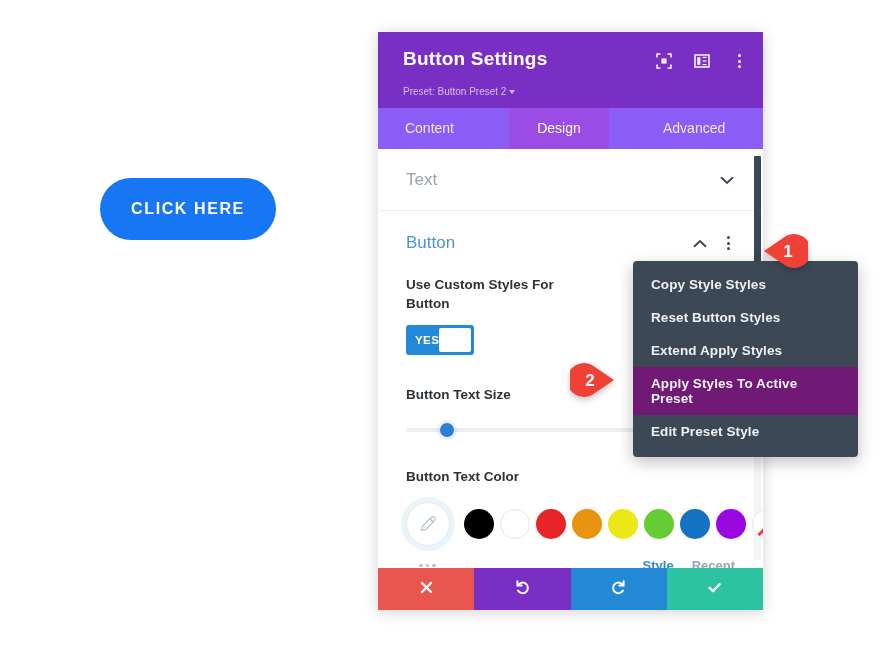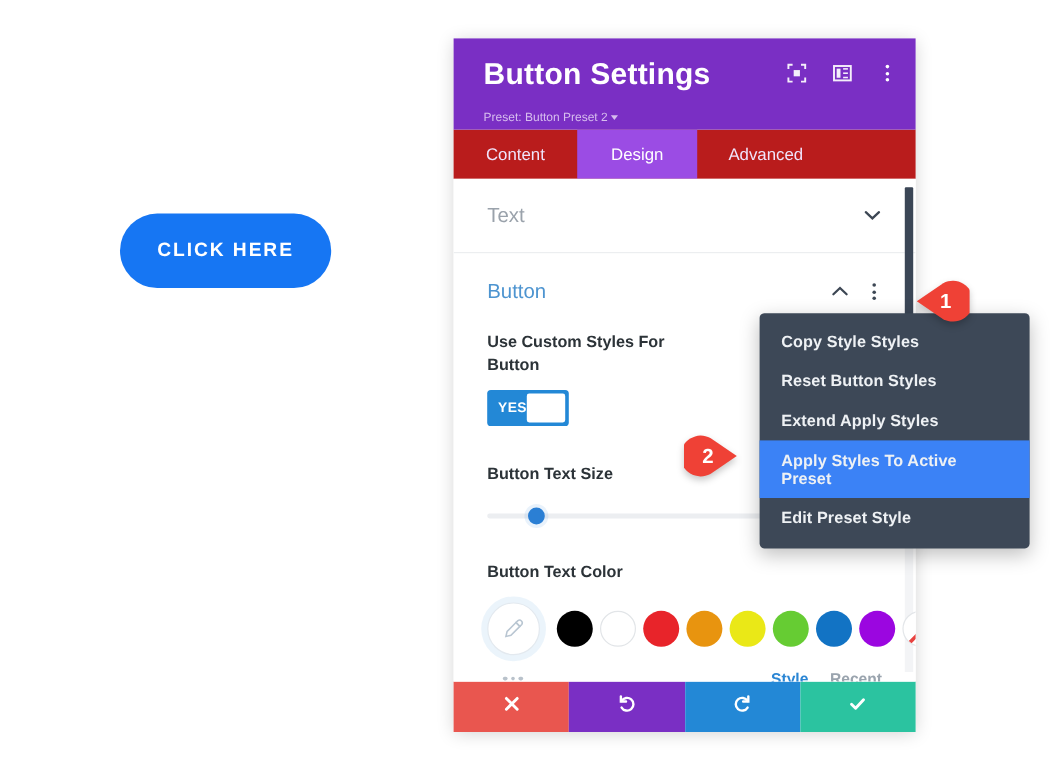--- a/index.html
+++ b/index.html
@@ -37,21 +37,21 @@
   }
   .modal-header {
     background: #7a2fc4;
     padding: 16px 20px 12px 25px;
     position: relative;
     flex: 0 0 auto;
     height: 76px;
   }
   .modal-title {
     color: #ffffff;
-    font-size: 25px;
+    font-size: 19px;
     font-weight: bold;
     letter-spacing: .2px;
   }
   .modal-preset {
     margin-top: 16px;
     color: #d7bdee;
     font-size: 10px;
     font-weight: normal;
   }
   .caret-tiny {
@@ -68,22 +68,23 @@
     display: flex; align-items: center; gap: 20px;
   }
   .hdr-ico { width: 18px; height: 18px; opacity: .92; display:block; }
   .kebab { display: flex; flex-direction: column; gap: 2.5px; align-items: center;
            width: 16px; padding: 2px 0; }
   .kebab i { width: 3px; height: 3px; background: #ffffff; border-radius: 50%; display:block; }
 
   
   .tabs {
     display: flex;
-    background: #b91c1c;
+    background: #8b5cf6;
     flex: 0 0 auto;
+    gap: 28px;
   }
   .tab {
     padding: 12px 0 13px;
     color: #f0e4fb;
     font-size: 14px;
     text-align: center;
     flex: 1 1 0;
   }
   .tab.t-content { flex: 0 0 103px; }
   .tab.t-design  { flex: 0 0 100px; background: #9b4ce4; color:#ffffff; }
@@ -229,21 +230,21 @@
     padding: 7px 0 9px;
     z-index: 40;
   }
   .ctx-item {
     padding: 9px 18px;
     color: #eef1f4;
     font-size: 13.5px;
     font-weight: bold;
     letter-spacing: .1px;
   }
-  .ctx-item.active { background: #3b82f6; }
+  .ctx-item.active { background: #701a75; }
 
   
   .pin {
     position: absolute;
     width: 46px; height: 40px;
     z-index: 60;
     filter: drop-shadow(0 3px 3px rgba(0,0,0,.22));
   }
   .pin .num {
     position:absolute; inset:0;

